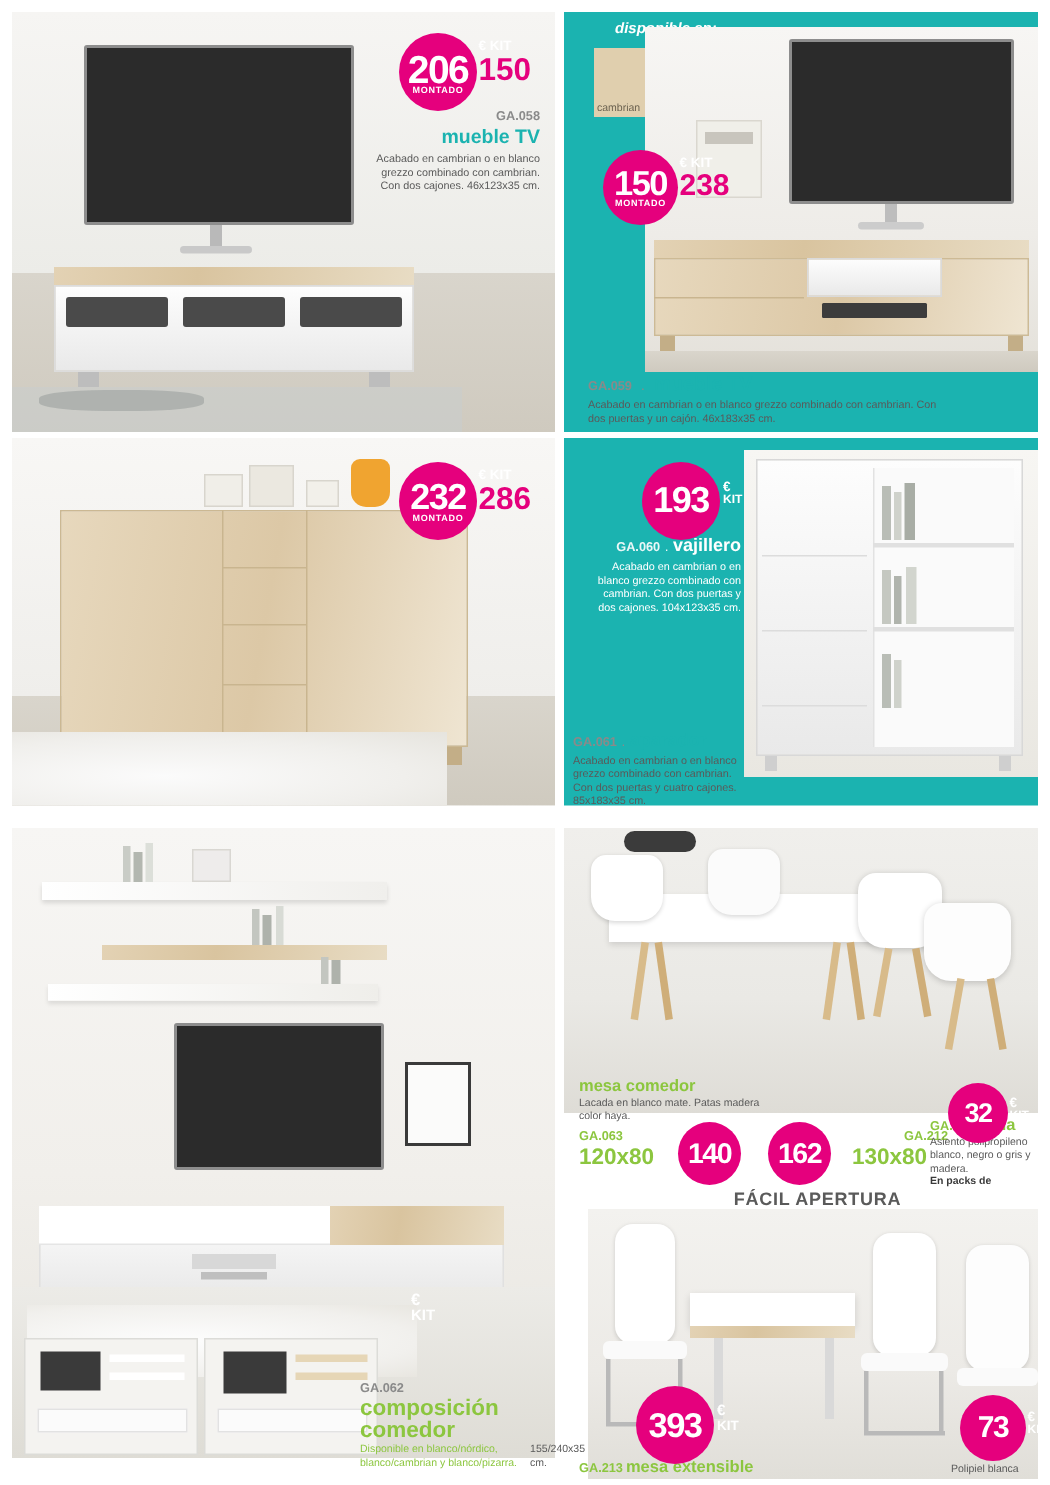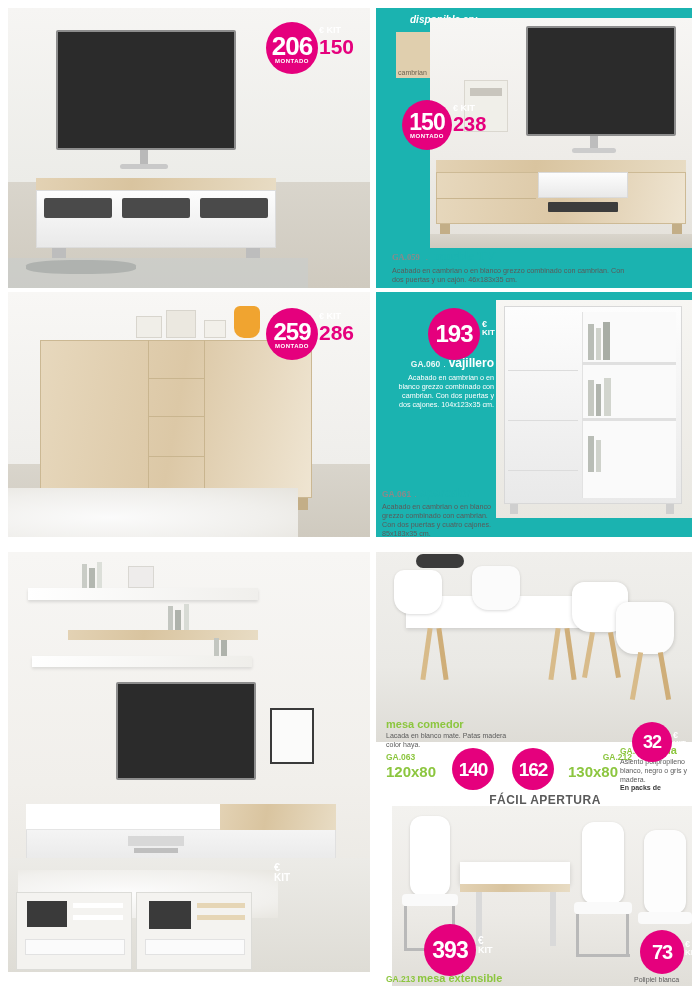--- a/index.html
+++ b/index.html
@@ -91,20 +91,25 @@
     <div class="pb-main" style="width:52px;height:52px;">
       <div class="pb-num" style="font-size:26px;">206</div>
       <div class="pb-sub">MONTADO</div>
     </div>
     <div class="kit-stack" style="margin-left:1px;">
       <span class="pb-eur" style="margin-top:4px;">€ KIT</span>
       <span style="font-size:21px;color:#e5007d;font-weight:bold;margin-top:1px;">150</span>
     </div>
   </div>
 
+  <div class="abs" style="left:240px;top:72px;width:120px;text-align:right;">
+    <div class="code">GA.058</div>
+    <div class="ttl-teal" style="font-size:13px;margin-top:1px;">mueble TV</div>
+    <div class="desc" style="margin-top:3px;">Acabado en cambrian o en blanco grezzo combinado con cambrian. Con dos cajones. 46x123x35 cm.</div>
+  </div>
 
   <div class="ph" style="left:8px;top:292px;width:362px;height:245px;background:linear-gradient(180deg,#f7f6f4 0%,#efeeea 55%,#e6e4de 100%);">
     <div class="abs" style="left:0;top:0;width:100%;height:70%;background:linear-gradient(180deg,#f8f7f5,#efeeeb);"></div>
     <div class="abs floor" style="left:0;top:70%;width:100%;height:30%;"></div>
 
     <div class="abs" style="left:128px;top:24px;width:26px;height:22px;background:#f0eee8;border:1px solid #d8d5cd;"></div>
     <div class="abs" style="left:158px;top:18px;width:30px;height:28px;background:#ebe8e0;border:1px solid #d8d5cd;"></div>
     <div class="abs" style="left:196px;top:28px;width:22px;height:18px;background:#f2f0ea;border:1px solid #d8d5cd;"></div>
     <div class="abs" style="left:226px;top:14px;width:26px;height:32px;background:#f0a430;border-radius:6px 6px 10px 10px;"></div>
 
@@ -115,21 +120,21 @@
     <div class="abs" style="left:140px;top:124px;width:56px;height:1px;background:#c9b58f;"></div>
     <div class="abs" style="left:140px;top:164px;width:56px;height:1px;background:#c9b58f;"></div>
     <div class="abs" style="left:36px;top:206px;width:10px;height:12px;background:#c3ae87;"></div>
     <div class="abs" style="left:290px;top:206px;width:10px;height:12px;background:#c3ae87;"></div>
 
     <div class="abs" style="left:0;top:196px;width:290px;height:49px;background:radial-gradient(ellipse at 35% 60%, #fbfbfb 0%, #f0efec 60%, #e6e4de 100%);"></div>
   </div>
 
   <div class="price-badge" style="left:266px;top:308px;">
     <div class="pb-main" style="width:52px;height:52px;">
-      <div class="pb-num" style="font-size:24px;">259</div>
+      <div class="pb-num" style="font-size:24px;">232</div>
       <div class="pb-sub">MONTADO</div>
     </div>
     <div class="kit-stack" style="margin-left:1px;">
       <span class="pb-eur" style="margin-top:4px;">€ KIT</span>
       <span style="font-size:21px;color:#e5007d;font-weight:bold;margin-top:1px;">286</span>
     </div>
   </div>
 
   <div class="abs teal" style="left:376px;top:8px;width:316px;height:280px;"></div>
 
@@ -169,21 +174,21 @@
       <div class="pb-num" style="font-size:23px;">150</div>
       <div class="pb-sub">MONTADO</div>
     </div>
     <div class="kit-stack" style="margin-left:1px;">
       <span class="pb-eur" style="margin-top:4px;">€ KIT</span>
       <span style="font-size:20px;color:#e5007d;font-weight:bold;margin-top:1px;">238</span>
     </div>
   </div>
 
   <div class="abs" style="left:392px;top:248px;width:252px;">
-    <div style="display:flex;align-items:baseline;gap:6px;font-family:Liberation Serif, serif;">
+    <div style="display:flex;align-items:baseline;gap:6px;">
       <span class="code">GA.059</span>
       <span style="font-size:9px;color:#8a8a8a;">.</span>
       <span class="ttl-teal" style="font-size:13px;">mueble TV</span>
     </div>
     <div class="desc" style="margin-top:2px;width:236px;">Acabado en cambrian o en blanco grezzo combinado con cambrian. Con dos puertas y un cajón. 46x183x35 cm.</div>
   </div>
 
   <div class="abs teal" style="left:376px;top:292px;width:316px;height:245px;"></div>
 
   <div class="ph" style="left:496px;top:300px;width:196px;height:218px;background:linear-gradient(180deg,#f7f6f3,#e9e7e1);">
@@ -279,20 +284,29 @@
     </div>
   </div>
 
   <div class="price-badge" style="left:272px;top:848px;">
     <div class="kit-stack" style="margin-left:2px;padding-top:14px;">
       <span class="pb-eur" style="font-size:11px;">€</span>
       <span class="pb-kit" style="font-size:10px;">KIT</span>
     </div>
   </div>
 
+  <div class="abs" style="left:240px;top:920px;width:150px;">
+    <div class="code">GA.062</div>
+    <div class="ttl-green" style="font-size:15px;line-height:1.0;margin-top:1px;">composición</div>
+    <div class="ttl-green" style="font-size:15px;line-height:1.0;">comedor</div>
+    <div style="display:flex;gap:3px;align-items:baseline;margin-top:2px;">
+      <span class="desc" style="color:#8cc63f;font-size:7px;">Disponible en blanco/nórdico, blanco/cambrian y blanco/pizarra.</span>
+      <span class="desc" style="font-size:7px;color:#5a5a5a;">155/240x35 cm.</span>
+    </div>
+  </div>
 
   <div class="ph" style="left:376px;top:552px;width:316px;height:190px;background:linear-gradient(180deg,#f0efec 0%,#eae9e5 60%,#dedcd6 100%);">
 
     <div class="abs" style="left:30px;top:44px;width:180px;height:32px;background:#ffffff;box-shadow:0 2px 4px rgba(0,0,0,.12);"></div>
 
     <div class="abs" style="left:48px;top:76px;width:5px;height:52px;background:#d8bb8a;transform:rotate(8deg);"></div>
     <div class="abs" style="left:64px;top:76px;width:5px;height:52px;background:#cfae79;transform:rotate(-8deg);"></div>
     <div class="abs" style="left:176px;top:76px;width:5px;height:52px;background:#d8bb8a;transform:rotate(8deg);"></div>
     <div class="abs" style="left:192px;top:76px;width:5px;height:52px;background:#cfae79;transform:rotate(-8deg);"></div>
 

